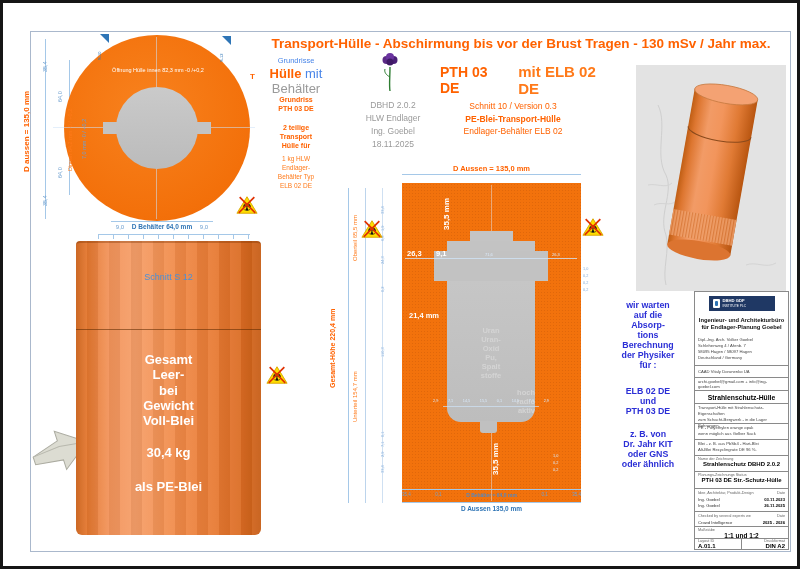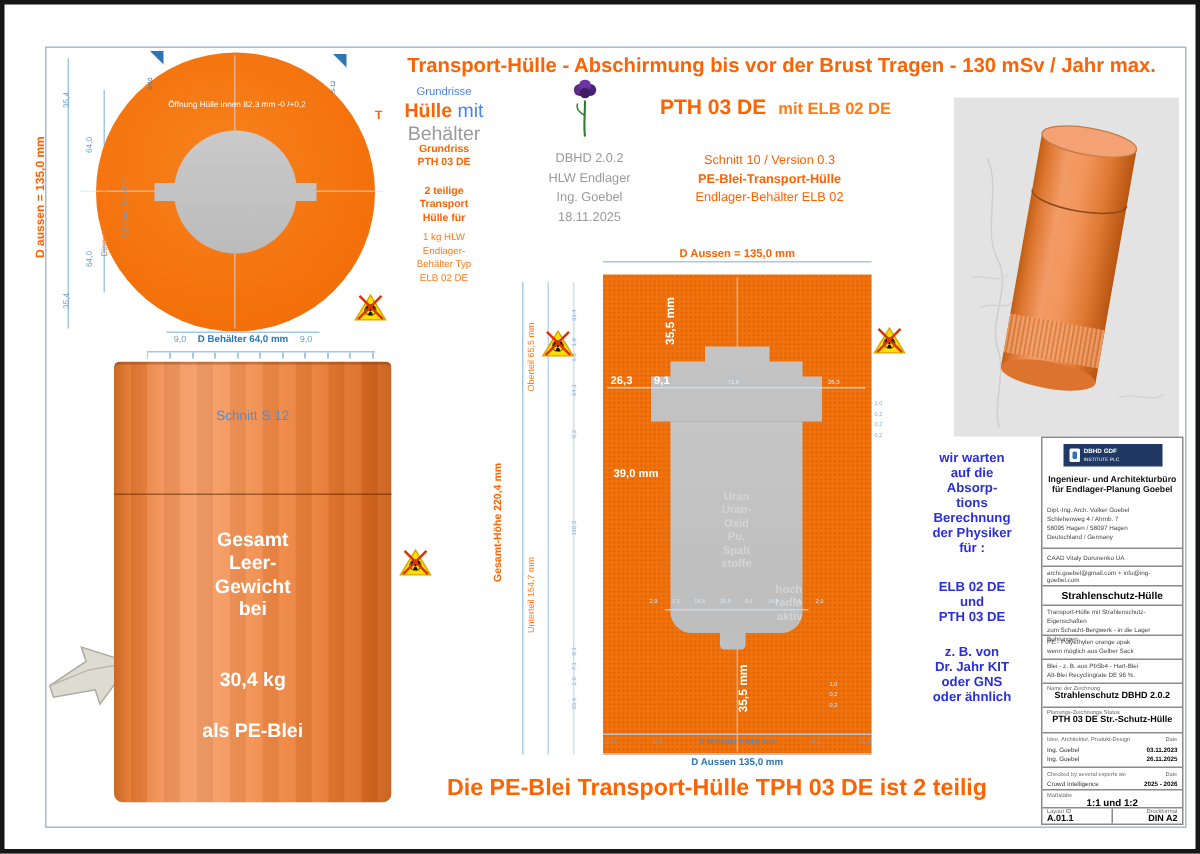--- a/index.html
+++ b/index.html
@@ -50,21 +50,21 @@
   .lc2{left:248px;top:63px;width:90px;font-size:13px;}
   .lc2 .h{color:#ff6200;font-weight:bold;} .lc2 .m{color:#4a86e8;} .lc2 .b{color:#9a9a9a;}
   .lcb1{left:254px;top:92px;font-size:7px;font-weight:bold;color:#ff6200;line-height:9px;}
   .lcb2{left:254px;top:120px;font-size:7px;font-weight:bold;color:#ff6200;line-height:9px;}
   .lcb3{left:254px;top:151px;font-size:6.5px;color:#ff7a1a;line-height:9px;}
 
   
   .meta{left:350px;top:96px;width:80px;font-size:8.5px;color:#9a9a9a;line-height:13px;text-align:center;}
   .pth-line{left:437px;top:60px;width:180px;display:flex;align-items:baseline;gap:8px;}
   .pth-title{font-size:14px;font-weight:bold;color:#ff6200;}
-  .pth-suffix{font-size:11px;font-weight:bold;color:#ff7a1a;}
+  .pth-suffix{font-size:15px;font-weight:bold;color:#ff7a1a;}
   .csub{left:428px;top:97px;width:164px;font-size:8.5px;color:#ff6200;line-height:12.5px;text-align:center;}
   .csub span:nth-child(2){font-weight:bold;}
 
   
   .sec-rect{left:399px;top:180px;width:179px;height:320px;background-color:#f2720c;
     background-image:radial-gradient(rgba(150,60,0,0.20) 0.7px,transparent 1px);background-size:3px 3px;}
   .sec-cl{left:488px;top:182px;width:1px;height:316px;background:rgba(225,238,252,0.45);}
   .sec-topline{left:399px;top:171px;width:179px;height:1px;background:#a5c8e8;}
   .sec-toplabel{left:399px;top:161px;width:179px;font-size:7.5px;font-weight:bold;color:#ff6200;text-align:center;}
   .g-boss{left:467px;top:228px;width:43px;height:11px;background:#c4c4c4;}
@@ -165,21 +165,20 @@
 
   .rad{position:absolute;}
 </style>
 </head>
 <body>
 
 <div class="sheet">
   <div class="frame abs"></div>
 
   <div class="abs top-title ctr">Transport-Hülle - Abschirmung bis vor der Brust Tragen - 130 mSv / Jahr max.</div>
-  <div class="abs bottom-title ctr">Die PE-Blei Transport-Hülle TPH 03 DE ist 2 teilig</div>
 
   <div>
     <div class="abs plan-dim-v1"></div>
     <div class="abs plan-dim-v2"></div>
     <div class="abs plan-dim-v3"></div>
     <div class="abs plan-circle"></div>
     <div class="abs plan-cl-h"></div>
     <div class="abs plan-cl-v"></div>
     <div class="abs plan-notch-l"></div>
     <div class="abs plan-notch-r"></div>
@@ -271,21 +270,21 @@
     <div class="abs g-plate"></div>
     <div class="abs g-flange"></div>
     <div class="abs g-body"></div>
     <div class="abs g-tab"></div>
     <div class="rot rot-sec-up">35,5 mm</div>
     <div class="abs sec-dim-a">26,3</div>
     <div class="abs sec-dim-b">9,1</div>
     <div class="abs sec-dimline"></div>
     <div class="abs sec-dim-c">71,6</div>
     <div class="abs sec-dim-d">26,3</div>
-    <div class="abs sec-dim-mid">39,0 mm</div>
+    <div class="abs sec-dim-mid">21,4 mm</div>
     <div class="rot rot-sec-low">35,5 mm</div>
     <div class="abs sec-content-u vlist">
         <span>Uran</span>
         <span>Uran-</span>
         <span>Oxid</span>
         <span>Pu,</span>
         <span>Spalt</span>
         <span>stoffe</span>
       </div>
     <div class="abs sec-content-l vlist">
@@ -359,22 +358,23 @@
     <svg class="abs" style="left:28px;top:417px;transform:rotate(-18deg);z-index:1;" width="62" height="64" viewBox="0 0 62 64">
       <polygon points="2,28 30,20 30,10 58,30 30,50 30,40 2,36" fill="#dcdcd2" stroke="#ababa0" stroke-width="1"></polygon>
       <polyline points="2,28 30,26 58,30" fill="none" stroke="#b8b8ae" stroke-width="1"></polyline>
     </svg>
     <div class="abs cyl"></div>
     <div class="abs cyl-seam"></div>
     <div class="abs cyl-label">Schnitt S 12</div>
     <div class="abs cyl-w1 vlist">
         <span>Gesamt</span>
         <span>Leer-</span>
+        <span>bei</span>
         <span>Gewicht</span>
-        <span>bei</span>
+        <span>Voll-Blei</span>
       </div>
     <div class="abs cyl-weight">30,4 kg</div>
     <div class="abs cyl-w2 vlist">
         <span>als PE-Blei</span>
       </div>
     <svg class="rad" style="left:263px;top:362px;z-index:4;" width="22" height="20" viewBox="0 0 24 21">
       <polygon points="12,1.5 23,19.5 1,19.5" fill="#FFDE00" stroke="#D9A400" stroke-width="1"></polygon>
       <text x="12" y="17" font-size="12" text-anchor="middle" fill="#111">☢</text>
       <line x1="4" y1="2" x2="21" y2="19" stroke="#E03000" stroke-width="1.8"></line>
       <line x1="20" y1="2" x2="3" y2="19" stroke="#E03000" stroke-width="1.8"></line>

